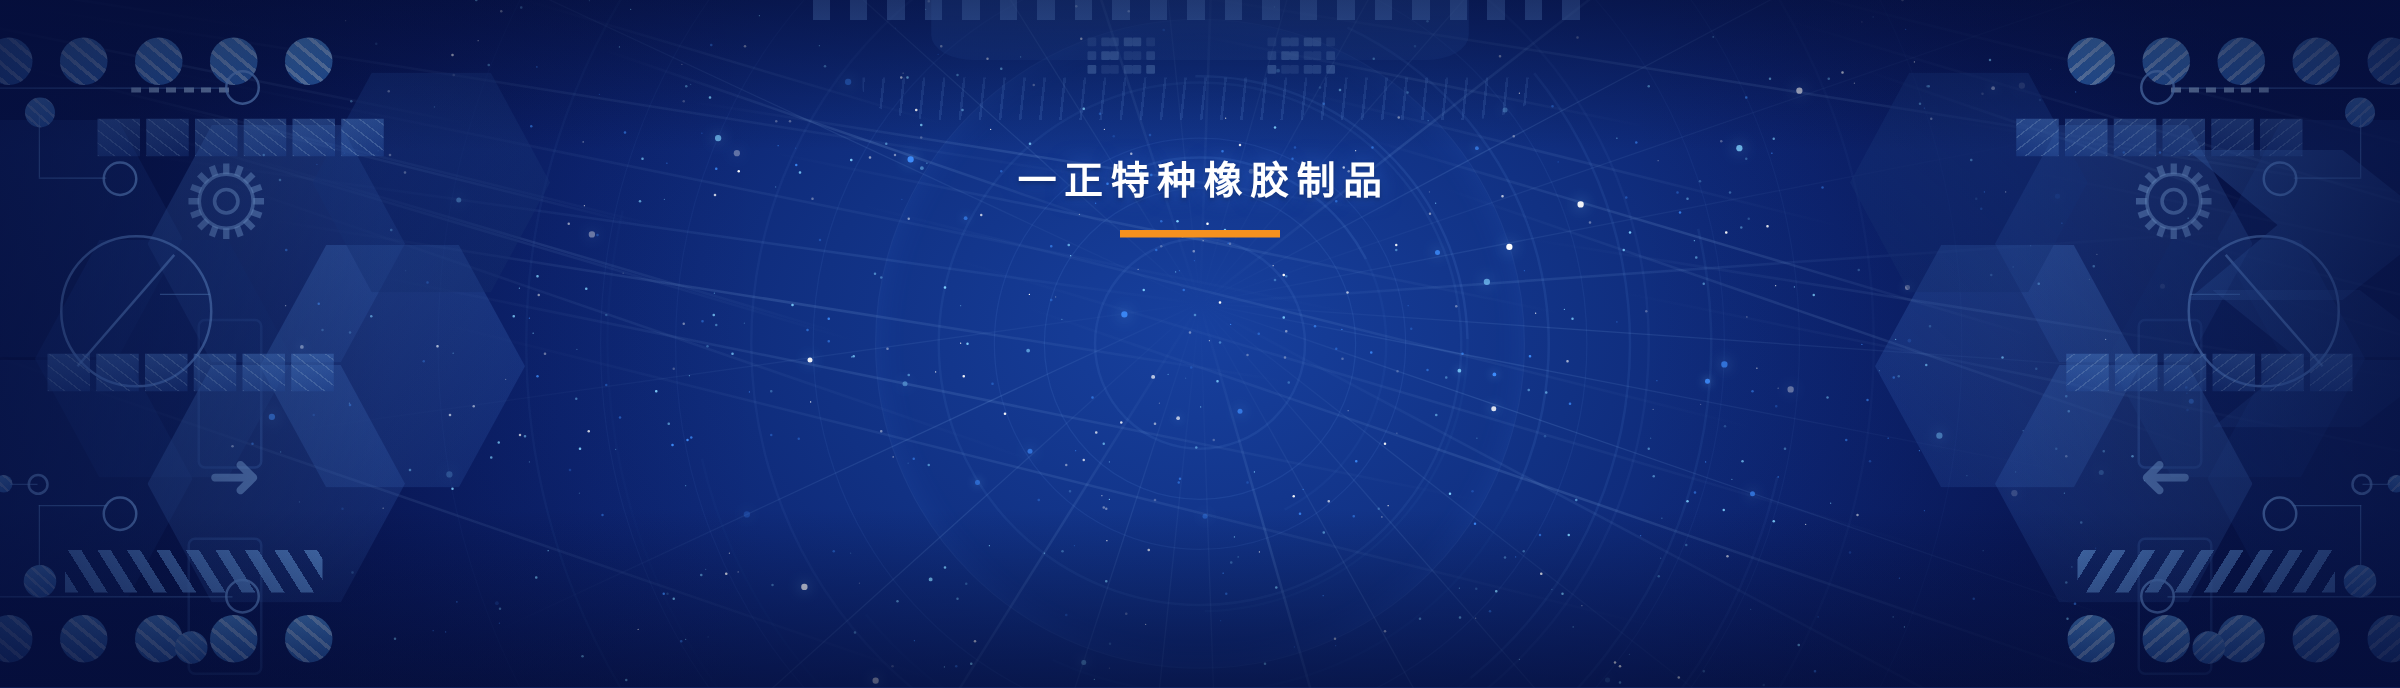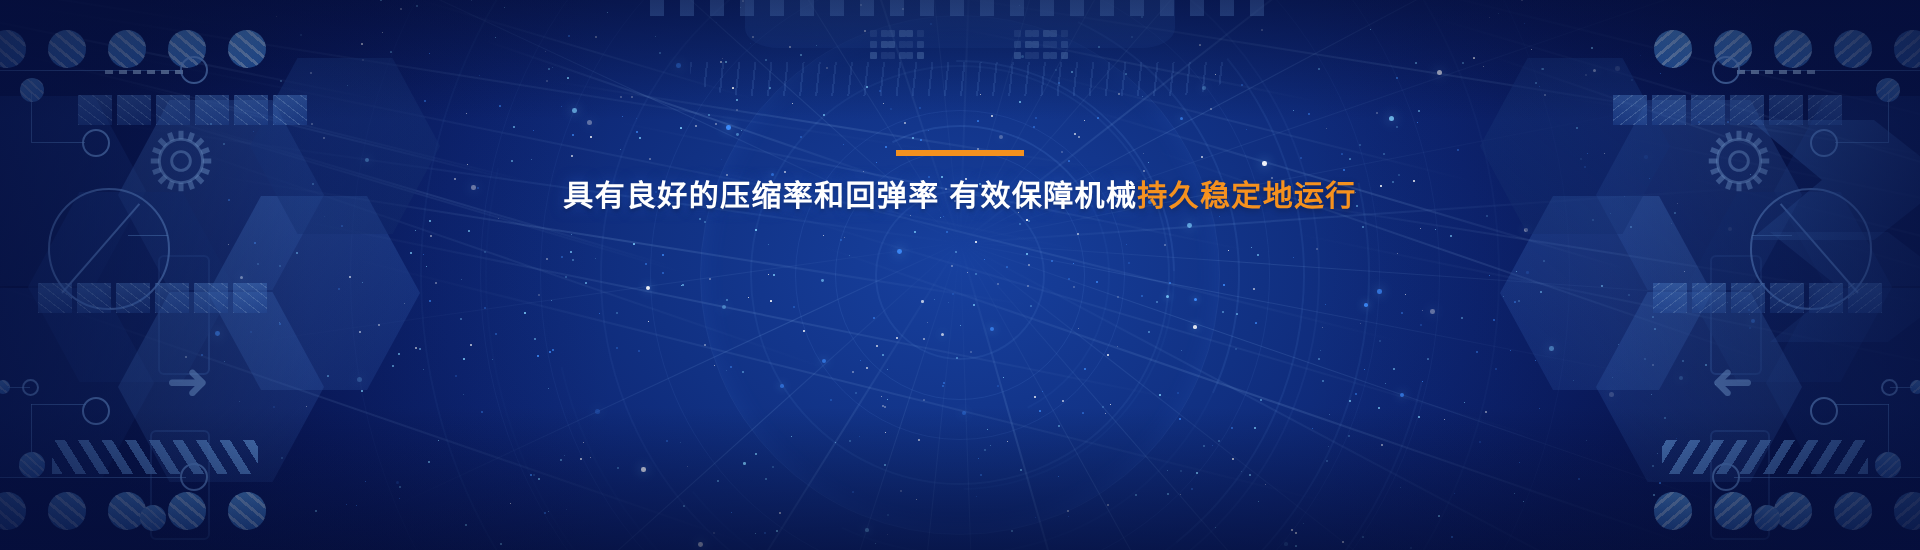--- a/index.html
+++ b/index.html
@@ -1196,19 +1196,17 @@
 
     <div class="arrow-glyph" style="left:166px;top:355px;">➜</div>
   </div>
 
   <div class="arrowblock" style="right:-30px;top:120px;width:200px;height:120px;"></div>
   <div class="arrowblock" style="right:-40px;top:232px;width:190px;height:110px;opacity:.55;"></div>
 
   <div class="vignette"></div>
 
   <div class="textblock">
+    <div class="eyebrow">一正特种橡胶制品</div>
     <div class="divider"></div>
-    <div class="tagline">
-      <span class="w">具有良好的压缩率和回弹率 有效保障机械</span><span class="o">持久稳定地运行</span>
-    </div>
   </div>
 
 </div>
 
 </body></html>

